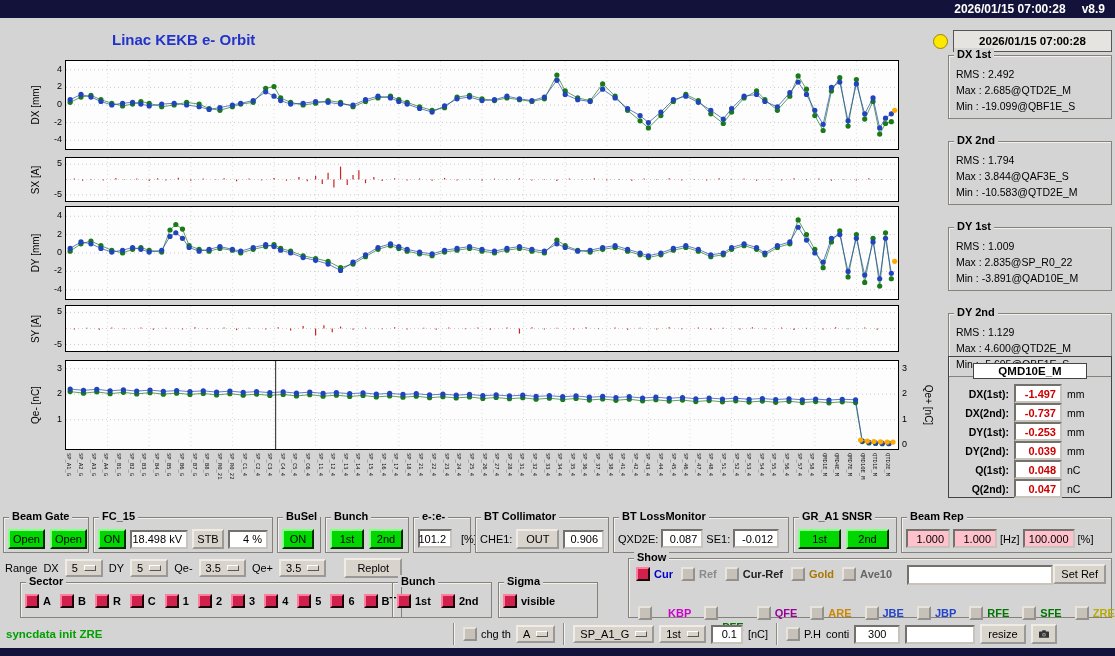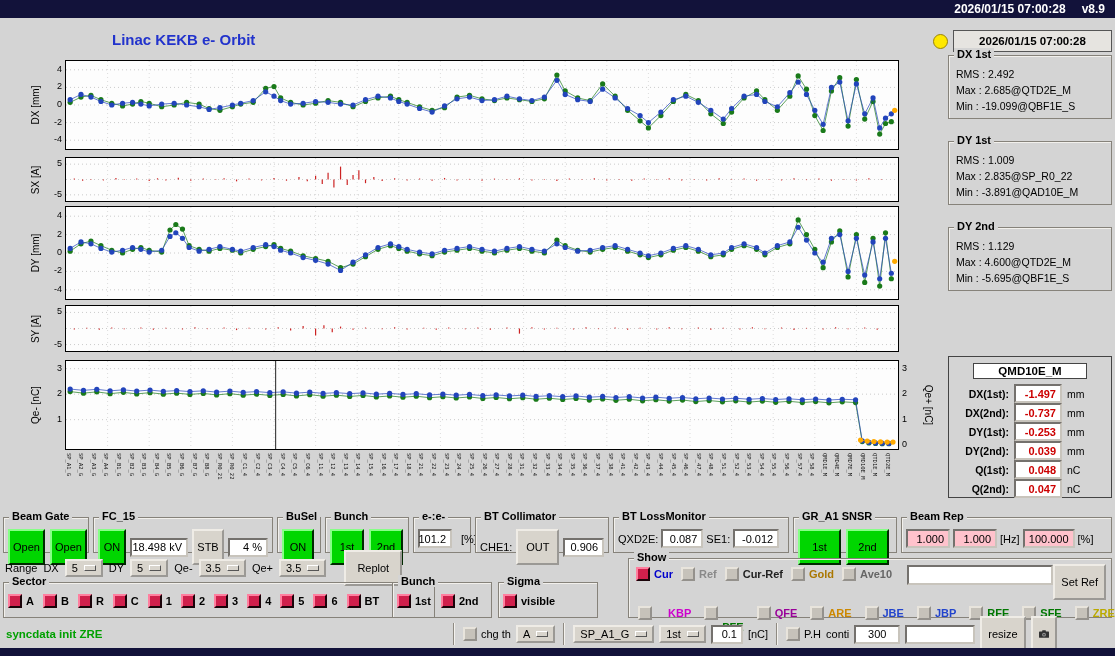--- a/index.html
+++ b/index.html
@@ -39,21 +39,21 @@
   #xlabels{position:absolute;left:65px;top:452px;width:832px;height:58px;overflow:hidden}
   .xl{position:absolute;top:1px;writing-mode:vertical-lr;font-size:5.5px;line-height:1;
     font-family:"DejaVu Sans Mono",monospace;color:#111}
 
   
   .grp{position:absolute;border:1px solid #86827a;box-shadow:inset 1px 1px 0 #f2f0ec;box-sizing:border-box}
   .g1{top:517px;height:36px}
   .g3{top:582px;height:36px}
   .grow{position:absolute;left:4px;top:11px;right:4px;display:flex;align-items:center;gap:5px}
   .btn{display:inline-flex;align-items:center;justify-content:center;background:#d8d4cc;border:2px outset #efece6;
-    padding:16px 6px;height:19px;font-size:11px;box-sizing:border-box;cursor:default;white-space:nowrap}
+    padding:8px 6px;height:19px;font-size:11px;box-sizing:border-box;cursor:default;white-space:nowrap}
   .btn.green{background:#00d600;border-color:#86ff86 #007d00 #007d00 #86ff86}
   .disp{display:inline-flex;align-items:center;justify-content:flex-end;background:#fff;border:2px inset #c8c4bc;
     padding:0 4px;height:19px;font-size:11px;box-sizing:border-box;white-space:nowrap}
   .disp.pink{background:#ffc2cc}
   .glab{white-space:nowrap}
   .dd{display:inline-flex;align-items:center;gap:6px;background:#d8d4cc;border:2px outset #efece6;
     padding:0 5px;height:18px;box-sizing:border-box;white-space:nowrap}
   .ddbar{width:10px;height:4px;background:#d8d4cc;border:1px solid;border-color:#fff #555 #555 #fff}
   .cb{display:inline-block;width:10px;height:10px;background:#c6c2ba;border:2px outset #e8e4dc;flex:none}
   .cb.on{background:#d0204c;border-color:#ff7f9f #6f0f28 #6f0f28 #ff7f9f}
@@ -84,20 +84,26 @@
   <div class="page-title">Linac KEKB e- Orbit</div>
   <span class="lamp"></span>
   <div class="tsbox">2026/01/15 07:00:28</div>
 
   <div id="stats-col">
       <div class="statbox">
         <span class="gtitle">DX 1st</span>
         <div class="sline">RMS : 2.492</div>
         <div class="sline">Max : 2.685@QTD2E_M</div>
         <div class="sline">Min : -19.099@QBF1E_S</div>
+      </div>
+      <div class="statbox">
+        <span class="gtitle">DX 2nd</span>
+        <div class="sline">RMS : 1.794</div>
+        <div class="sline">Max : 3.844@QAF3E_S</div>
+        <div class="sline">Min : -10.583@QTD2E_M</div>
       </div>
       <div class="statbox">
         <span class="gtitle">DY 1st</span>
         <div class="sline">RMS : 1.009</div>
         <div class="sline">Max : 2.835@SP_R0_22</div>
         <div class="sline">Min : -3.891@QAD10E_M</div>
       </div>
       <div class="statbox">
         <span class="gtitle">DY 2nd</span>
         <div class="sline">RMS : 1.129</div>
@@ -1061,21 +1067,21 @@
         <span class="ddbar"></span>
       </span>
     <span class="glab">Qe+</span>
     <span class="dd">
         <span>3.5</span>
         <span class="ddbar"></span>
       </span>
     <span class="btn" style="margin-left:12px;width:58px">Replot</span>
   </div>
 
-  <div class="grp g3" style="left:3px;width:432px">
+  <div class="grp g3" style="left:20px;width:382px">
     <span class="gtitle">Sector</span>
     <div class="grow" id="sector-items" style="gap:9px">
         <span class="ck">
           <span class="cb on"></span>
           <span style="font-weight: bold;">A</span>
         </span>
         <span class="ck">
           <span class="cb on"></span>
           <span style="font-weight: bold;">B</span>
         </span>

